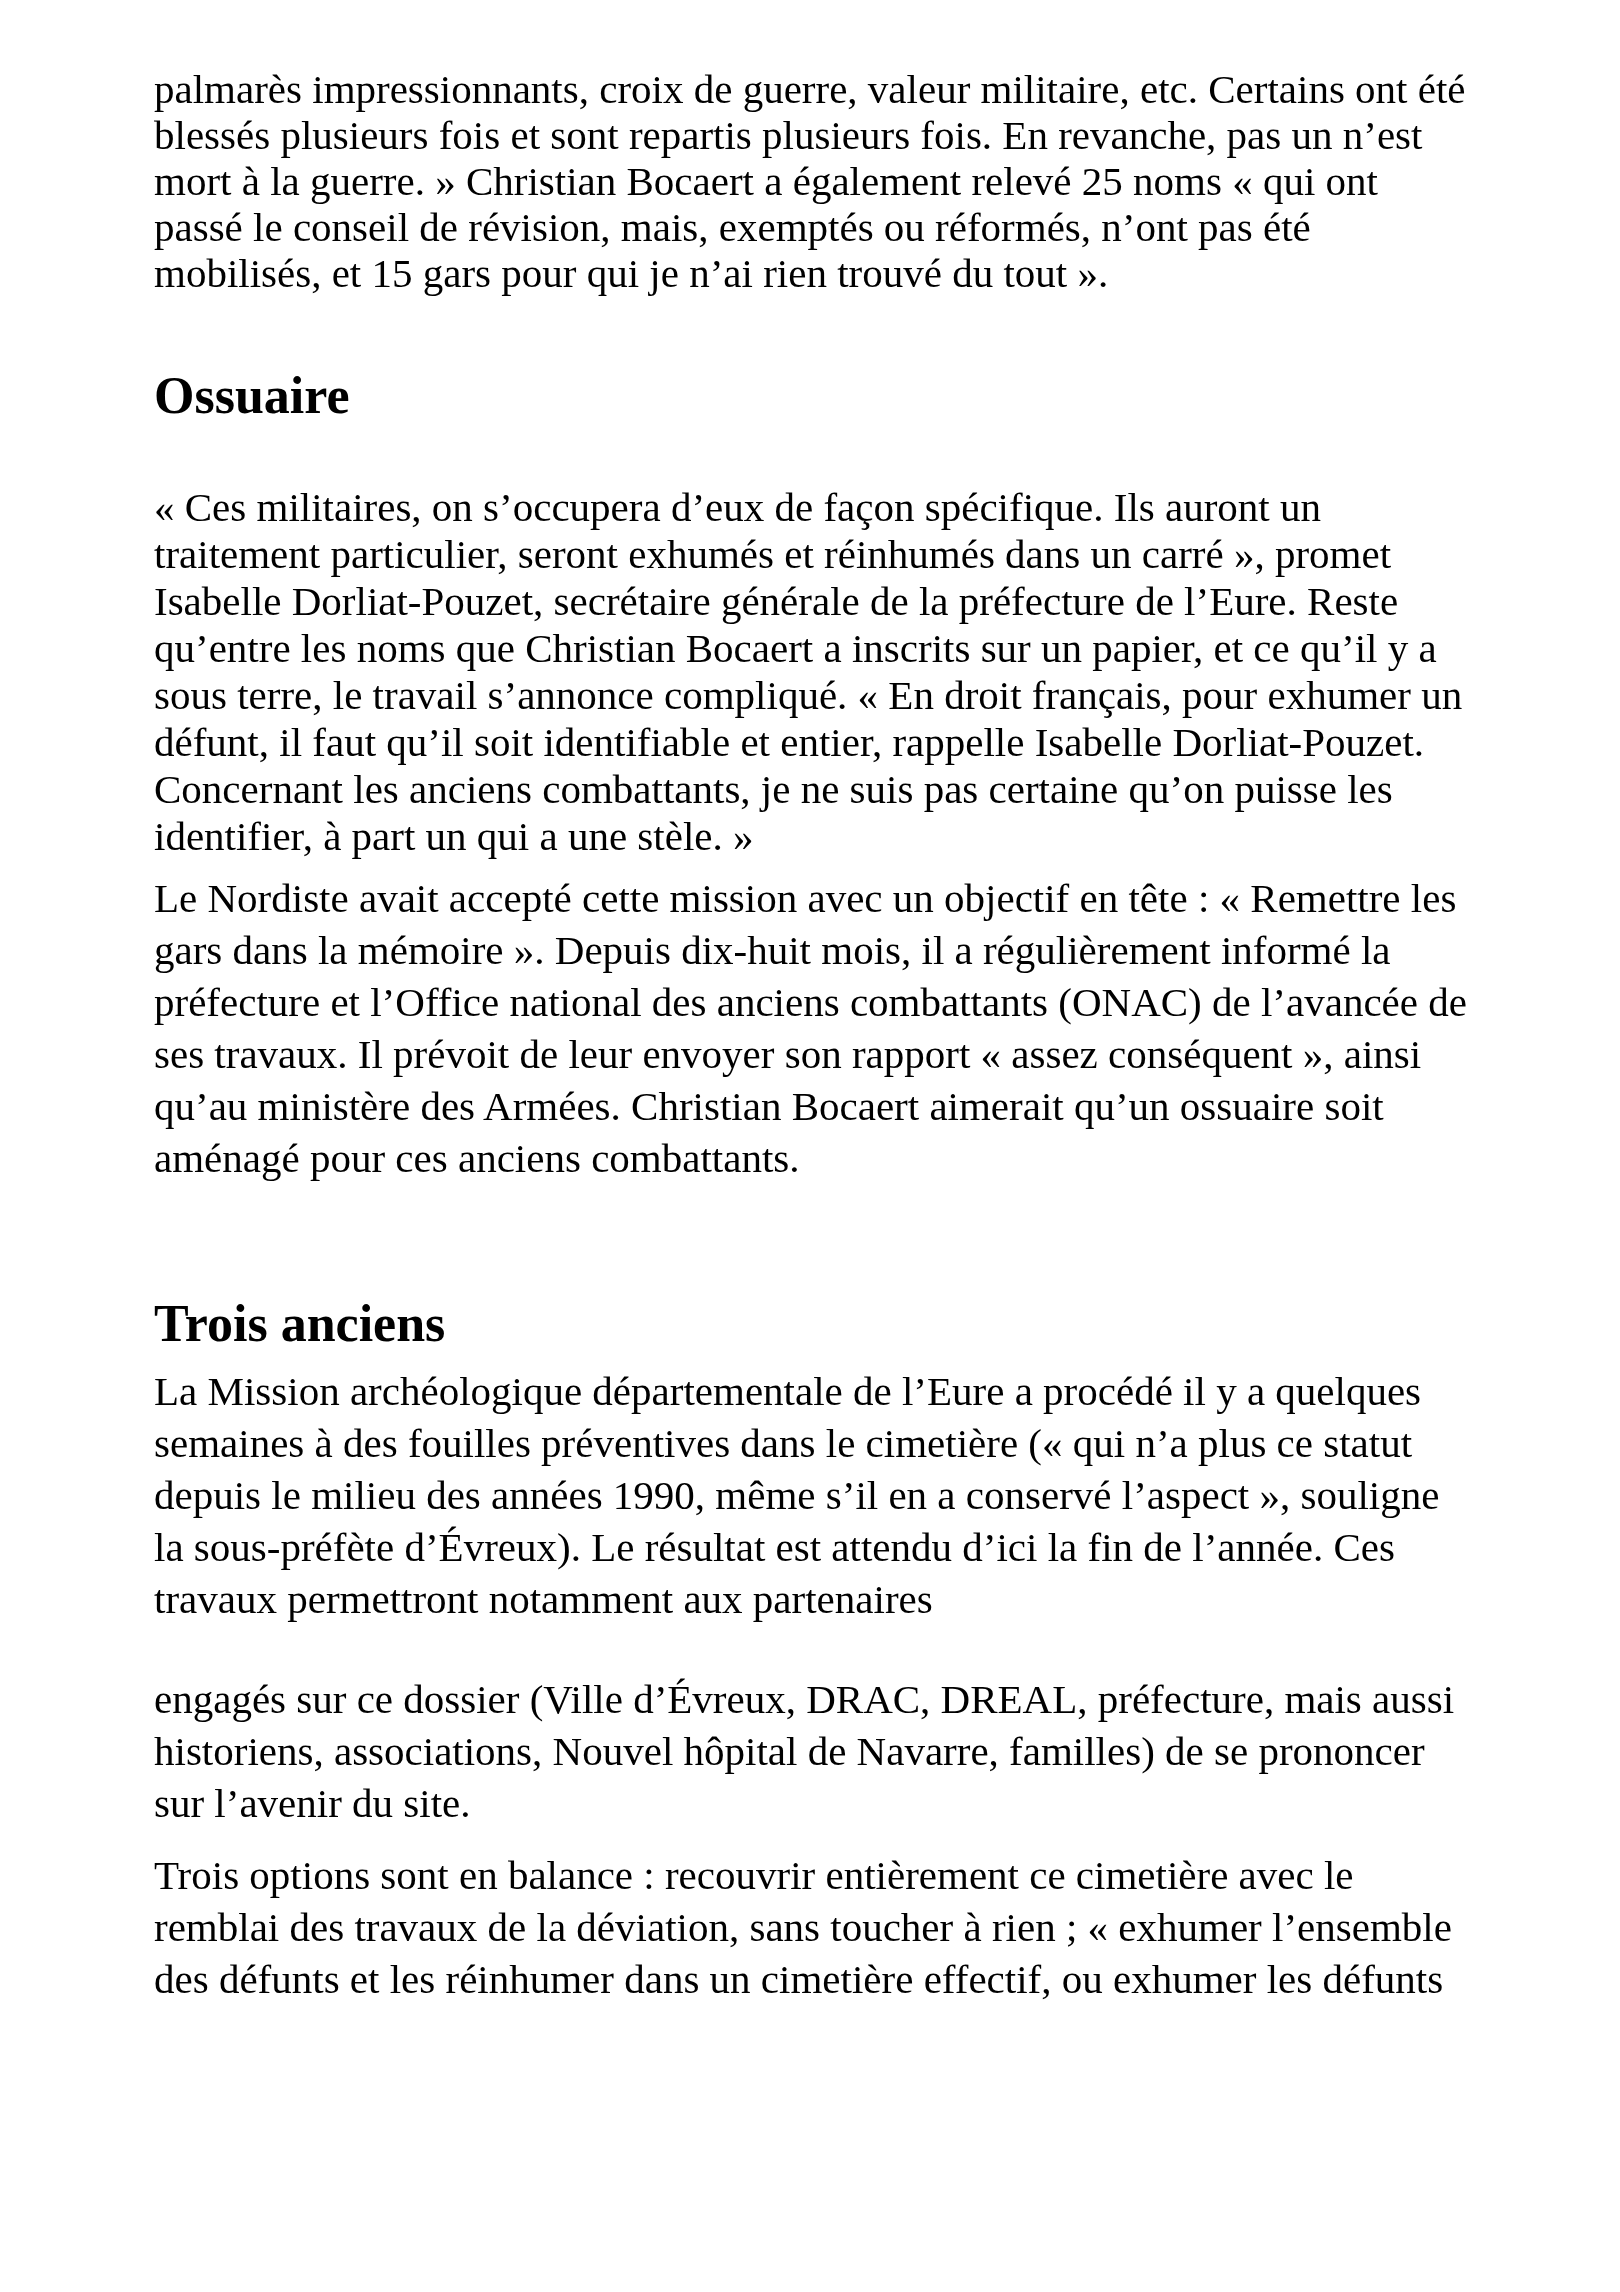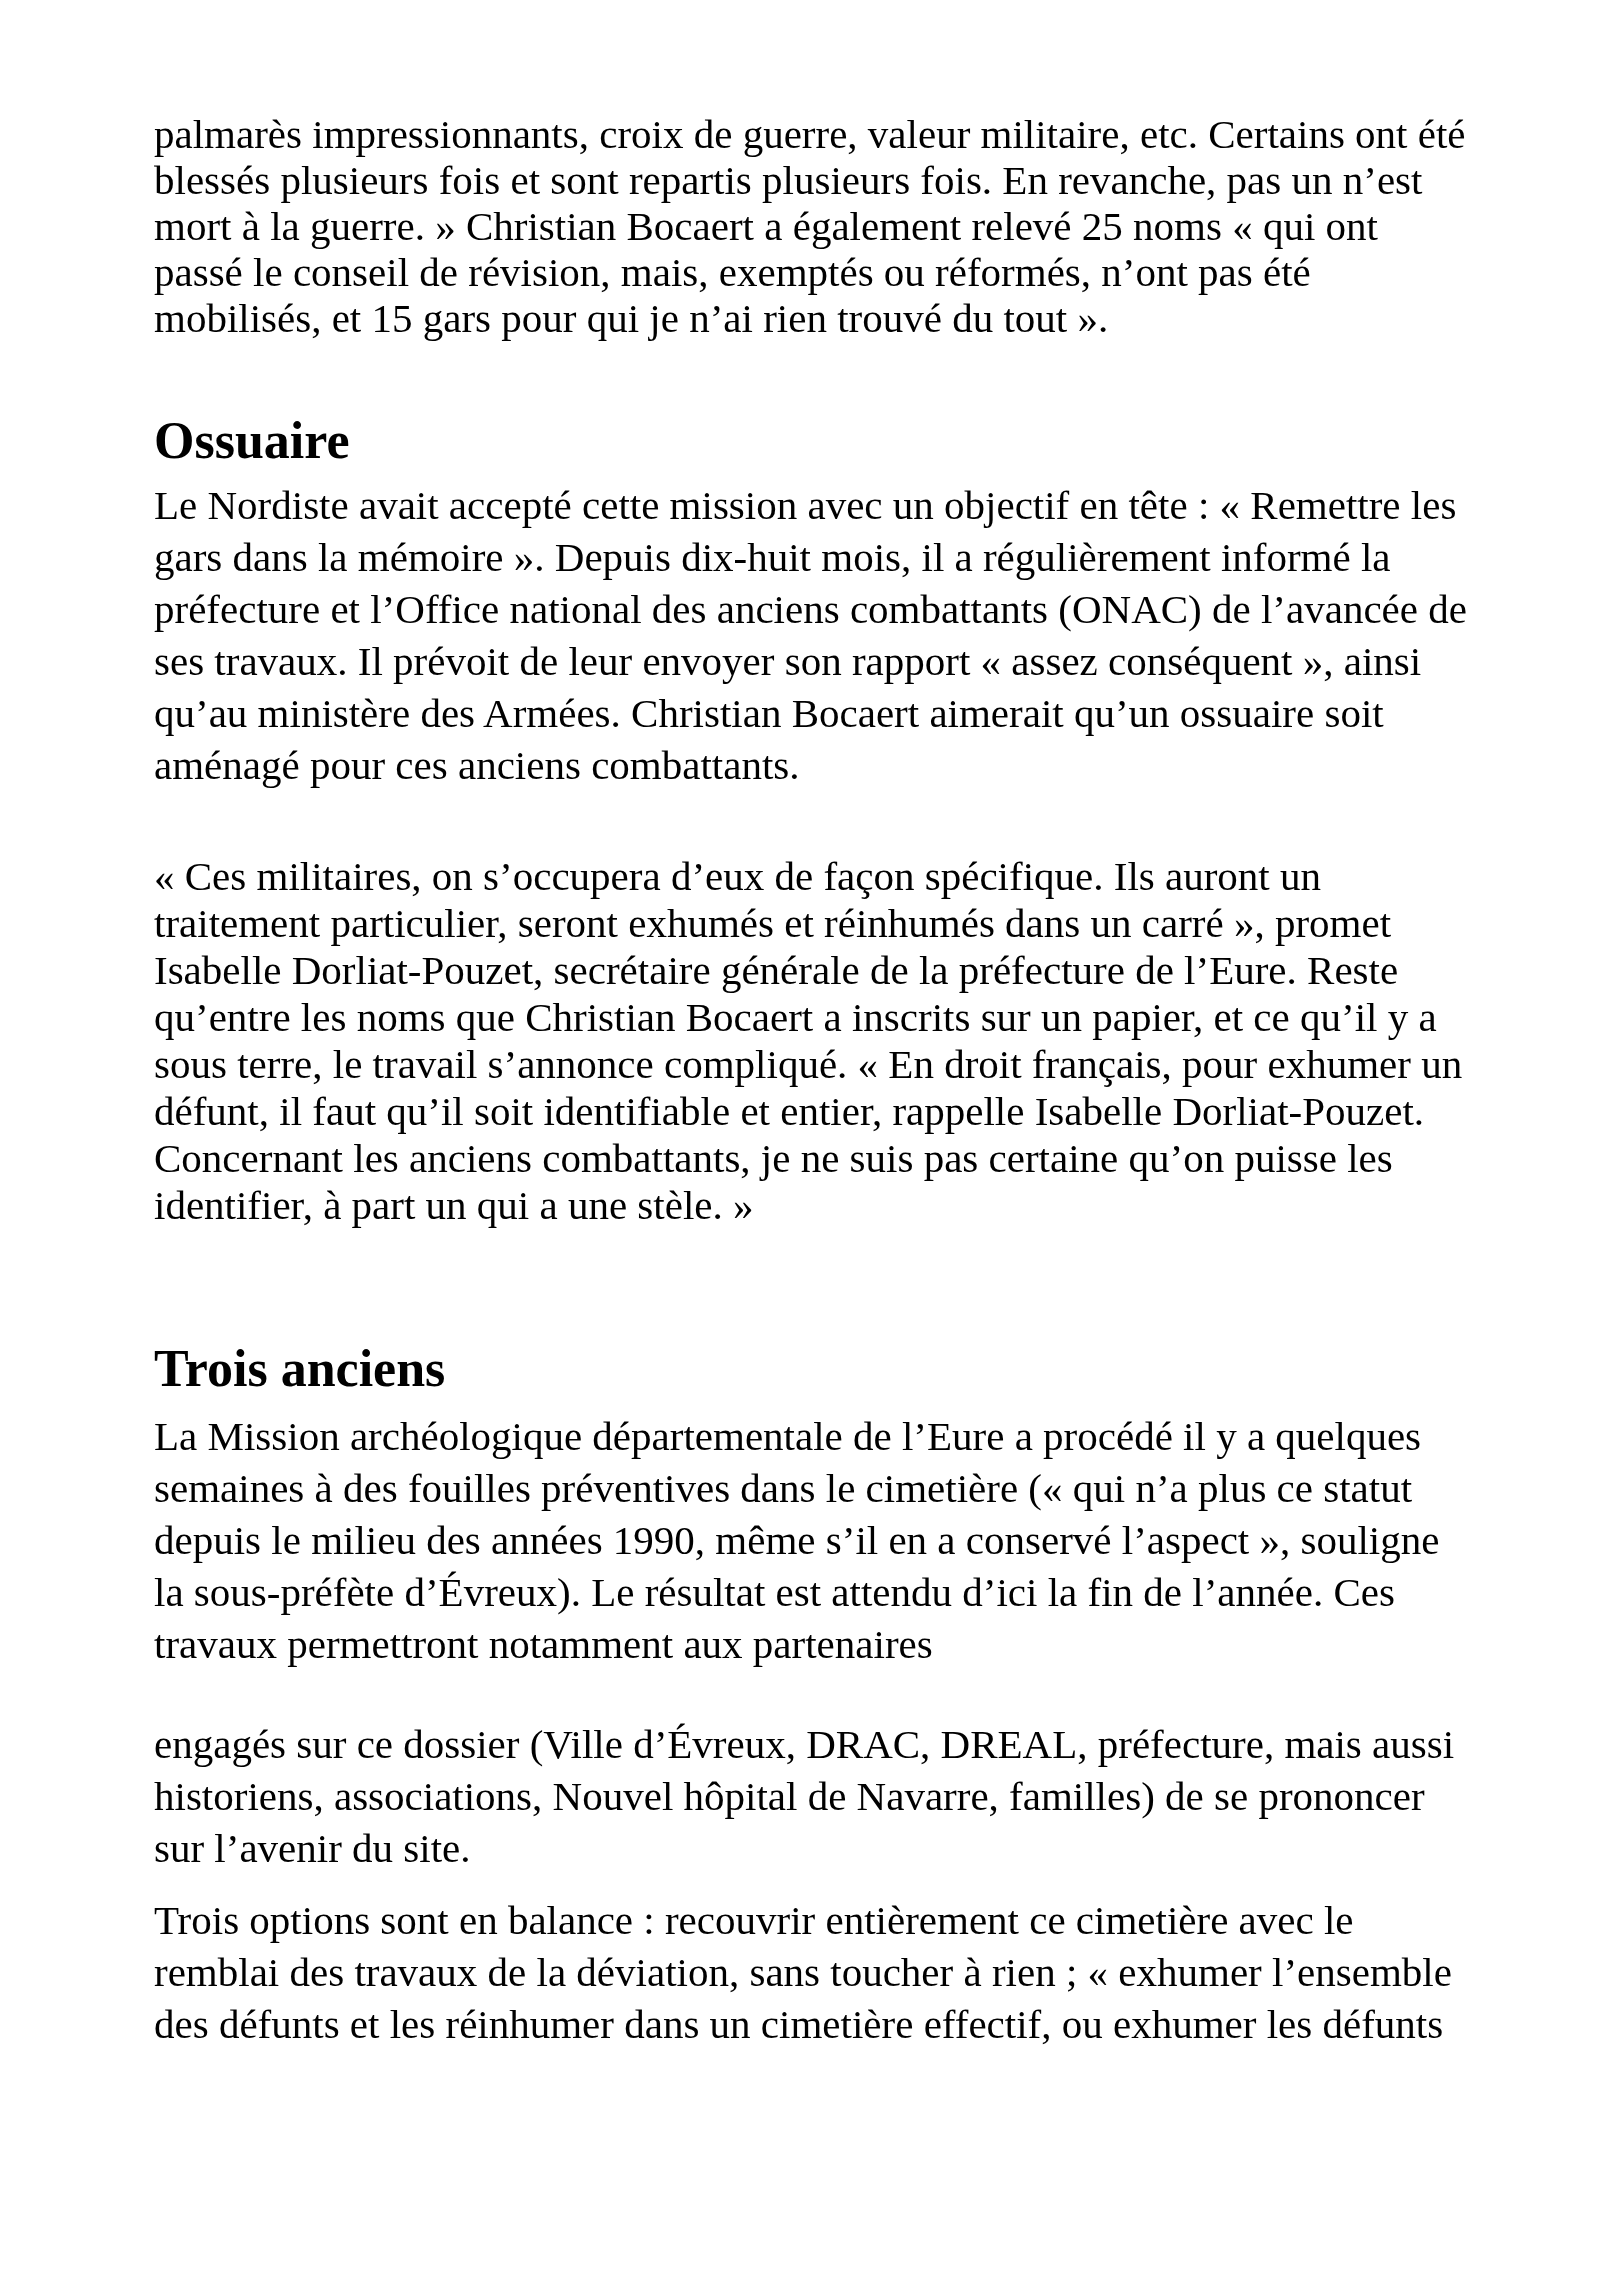--- a/index.html
+++ b/index.html
@@ -6,21 +6,21 @@
     margin: 0;
     padding: 0;
     background: #ffffff;
   }
   .page {
     position: relative;
     width: 1620px;
     height: 2293px;
     box-sizing: border-box;
     background: #ffffff;
-    padding: 111px 59px 0 154px;
+    padding: 66px 59px 0 154px;
     font-family: "Liberation Serif", "DejaVu Serif", serif;
     color: #000000;
     overflow: hidden;
   }
   .body-par {
     margin: 0;
     font-size: 41px;
     font-weight: 400;
     white-space: pre-line; 
     letter-spacing: 0;
@@ -49,35 +49,35 @@
 <div class="page">
 
   <p class="body-par lh47">palmarès impressionnants, croix de guerre, valeur militaire, etc. Certains ont été
 blessés plusieurs fois et sont repartis plusieurs fois. En revanche, pas un n’est
 mort à la guerre. » Christian Bocaert a également relevé 25 noms « qui ont
 passé le conseil de révision, mais, exemptés ou réformés, n’ont pas été
 mobilisés, et 15 gars pour qui je n’ai rien trouvé du tout ».</p>
 
   <h2 class="heading mt76">Ossuaire</h2>
 
-  <p class="body-par lh53 mt12">Le Nordiste avait accepté cette mission avec un objectif en tête : « Remettre les
-gars dans la mémoire ». Depuis dix-huit mois, il a régulièrement informé la
-préfecture et l’Office national des anciens combattants (ONAC) de l’avancée de
-ses travaux. Il prévoit de leur envoyer son rapport « assez conséquent », ainsi
-qu’au ministère des Armées. Christian Bocaert aimerait qu’un ossuaire soit
-aménagé pour ces anciens combattants.</p>
-
   <p class="body-par lh48 mt63">« Ces militaires, on s’occupera d’eux de façon spécifique. Ils auront un
 traitement particulier, seront exhumés et réinhumés dans un carré », promet
 Isabelle Dorliat-Pouzet, secrétaire générale de la préfecture de l’Eure. Reste
 qu’entre les noms que Christian Bocaert a inscrits sur un papier, et ce qu’il y a
 sous terre, le travail s’annonce compliqué. « En droit français, pour exhumer un
 défunt, il faut qu’il soit identifiable et entier, rappelle Isabelle Dorliat-Pouzet.
 Concernant les anciens combattants, je ne suis pas certaine qu’on puisse les
 identifier, à part un qui a une stèle. »</p>
+
+  <p class="body-par lh53 mt12">Le Nordiste avait accepté cette mission avec un objectif en tête : « Remettre les
+gars dans la mémoire ». Depuis dix-huit mois, il a régulièrement informé la
+préfecture et l’Office national des anciens combattants (ONAC) de l’avancée de
+ses travaux. Il prévoit de leur envoyer son rapport « assez conséquent », ainsi
+qu’au ministère des Armées. Christian Bocaert aimerait qu’un ossuaire soit
+aménagé pour ces anciens combattants.</p>
 
   <h2 class="heading mt116">Trois anciens</h2>
 
   <p class="body-par lh53 mt16">La Mission archéologique départementale de l’Eure a procédé il y a quelques
 semaines à des fouilles préventives dans le cimetière (« qui n’a plus ce statut
 depuis le milieu des années 1990, même s’il en a conservé l’aspect », souligne
 la sous-préfète d’Évreux). Le résultat est attendu d’ici la fin de l’année. Ces
 travaux permettront notamment aux partenaires</p>
 
   <p class="body-par lh53 mt108">engagés sur ce dossier (Ville d’Évreux, DRAC, DREAL, préfecture, mais aussi

